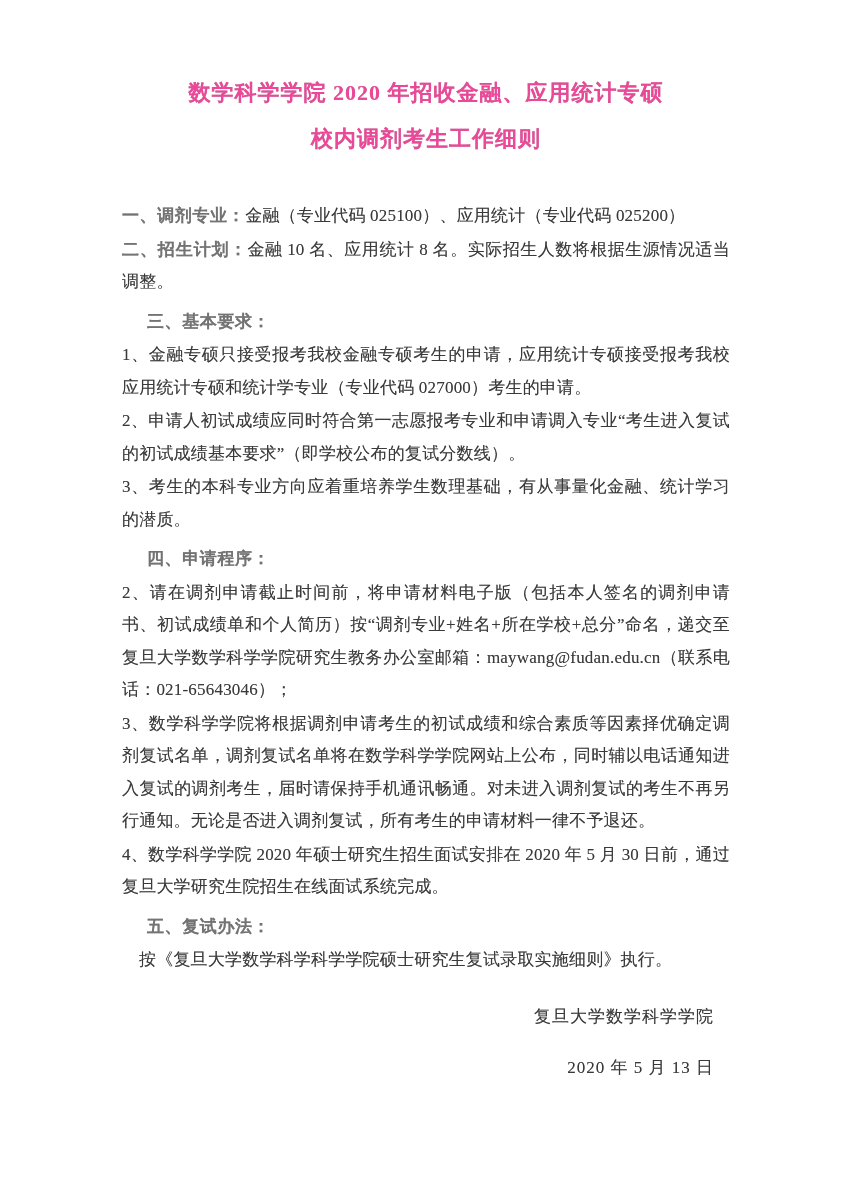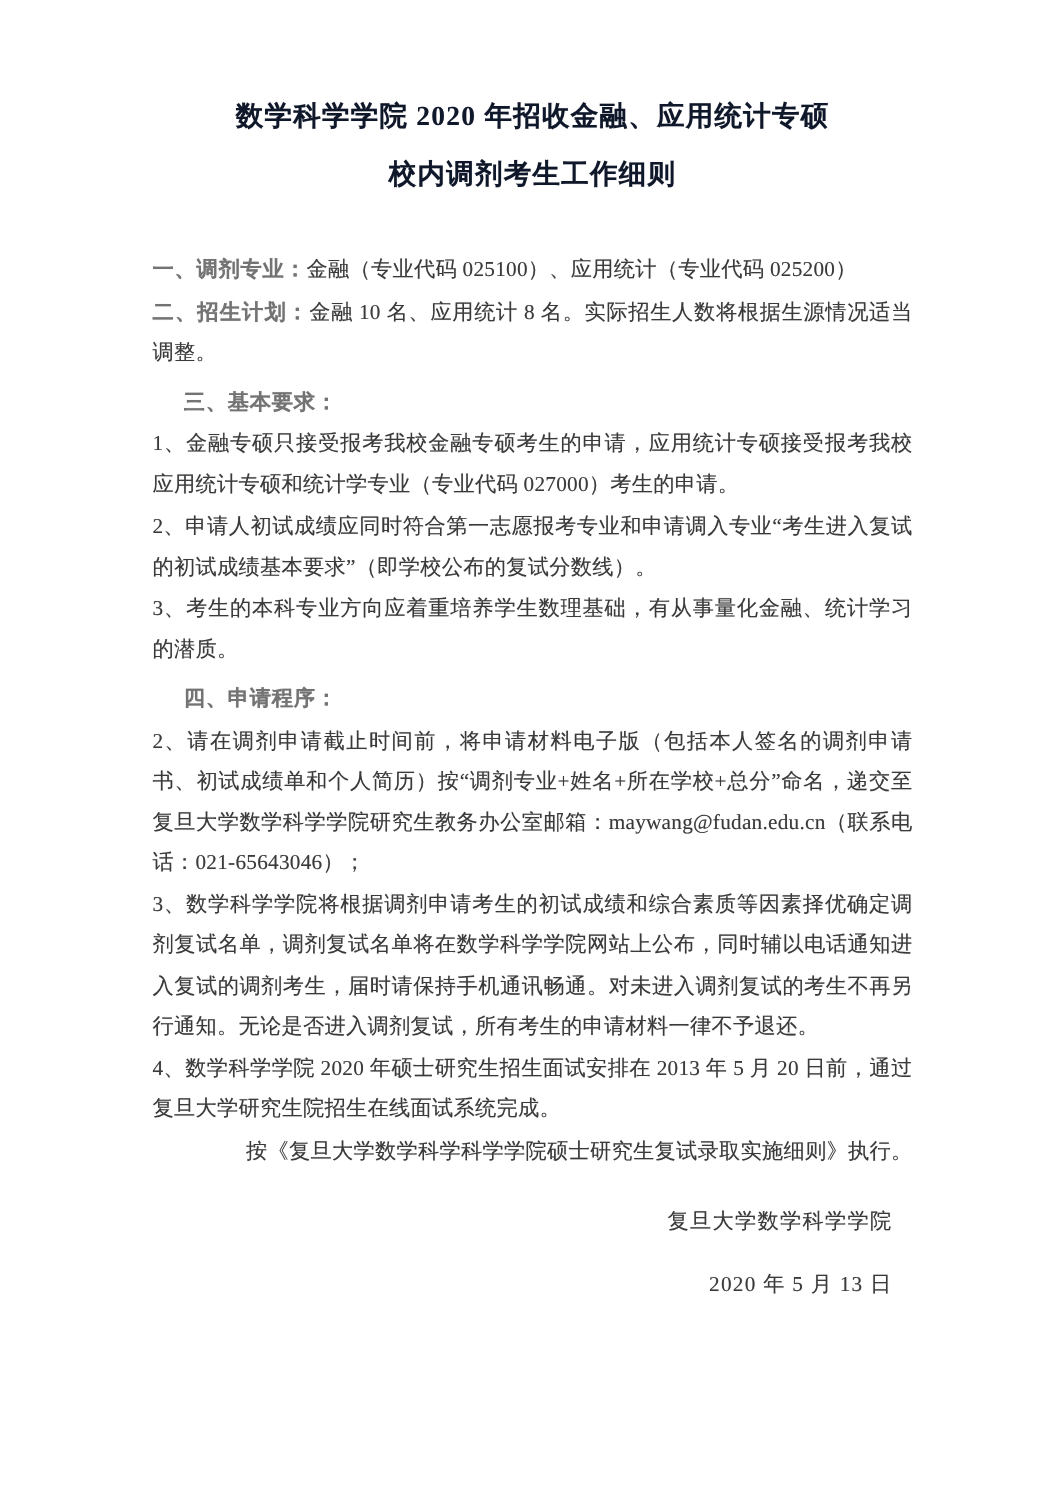--- a/index.html
+++ b/index.html
@@ -19,21 +19,21 @@
   }
   .content {
     position: absolute;
     left: 122px;
     top: 80px;
     width: 608px;
   }
   .doc-title {
     text-align: center;
     font-weight: bold;
-    color: #0f172a;
+    color: #ec4899;
     font-size: 22px;
     letter-spacing: 1px;
     line-height: 26px;
     margin: 0 0 20px 0;
   }
   .doc-title.second {
     margin-bottom: 48px;
   }
   .body-text p {
     margin: 0 0 1px 0;
@@ -46,21 +46,21 @@
     margin-top: 7px;
     text-align: left;
     margin-left: 25px;
   }
   .body-text p strong {
     color: #737373;
     letter-spacing: 0.6px;
   }
   .body-text p.indent {
     text-indent: 17px;
-    text-align: right;
+    text-align: left;
   }
   .signature {
     margin-top: 22px;
     text-align: right;
   }
   .signature .sig-line {
     font-size: 17px;
     line-height: 35px;
     letter-spacing: 1px;
     margin: 16px;
@@ -79,21 +79,22 @@
     <div class="body-text">
         <p class="para"><strong>一、调剂专业：</strong><span>金融（专业代码 025100）、应用统计（专业代码 025200）</span></p>
         <p class="para"><strong>二、招生计划：</strong><span>金融 10 名、应用统计 8 名。实际招生人数将根据生源情况适当调整。</span></p>
         <p class="heading"><strong>三、基本要求：</strong></p>
         <p class="para"><span>1、金融专硕只接受报考我校金融专硕考生的申请，应用统计专硕接受报考我校应用统计专硕和统计学专业（专业代码 027000）考生的申请。</span></p>
         <p class="para"><span>2、申请人初试成绩应同时符合第一志愿报考专业和申请调入专业“考生进入复试的初试成绩基本要求”（即学校公布的复试分数线）。</span></p>
         <p class="para"><span>3、考生的本科专业方向应着重培养学生数理基础，有从事量化金融、统计学习的潜质。</span></p>
         <p class="heading"><strong>四、申请程序：</strong></p>
         <p class="para"><span>2、请在调剂申请截止时间前，将申请材料电子版（包括本人签名的调剂申请书、初试成绩单和个人简历）按“调剂专业+姓名+所在学校+总分”命名，递交至复旦大学数学科学学院研究生教务办公室邮箱：maywang@fudan.edu.cn（联系电话：021-65643046）；</span></p>
         <p class="para"><span>3、数学科学学院将根据调剂申请考生的初试成绩和综合素质等因素择优确定调剂复试名单，调剂复试名单将在数学科学学院网站上公布，同时辅以电话通知进入复试的调剂考生，届时请保持手机通讯畅通。对未进入调剂复试的考生不再另行通知。无论是否进入调剂复试，所有考生的申请材料一律不予退还。</span></p>
-        <p class="para"><span>4、数学科学学院 2020 年硕士研究生招生面试安排在 2013 年 5 月 20 日前，通过复旦大学研究生院招生在线面试系统完成。</span></p>
+        <p class="para"><span>4、数学科学学院 2020 年硕士研究生招生面试安排在 2020 年 5 月 30 日前，通过复旦大学研究生院招生在线面试系统完成。</span></p>
+        <p class="heading"><strong>五、复试办法：</strong></p>
         <p class="para indent"><span>按《复旦大学数学科学科学学院硕士研究生复试录取实施细则》执行。</span></p>
       </div>
 
     <div class="signature">
       <p class="sig-line">复旦大学数学科学学院</p>
       <p class="sig-line">2020 年 5 月 13 日</p>
     </div>
 
   </div>
 </div>

